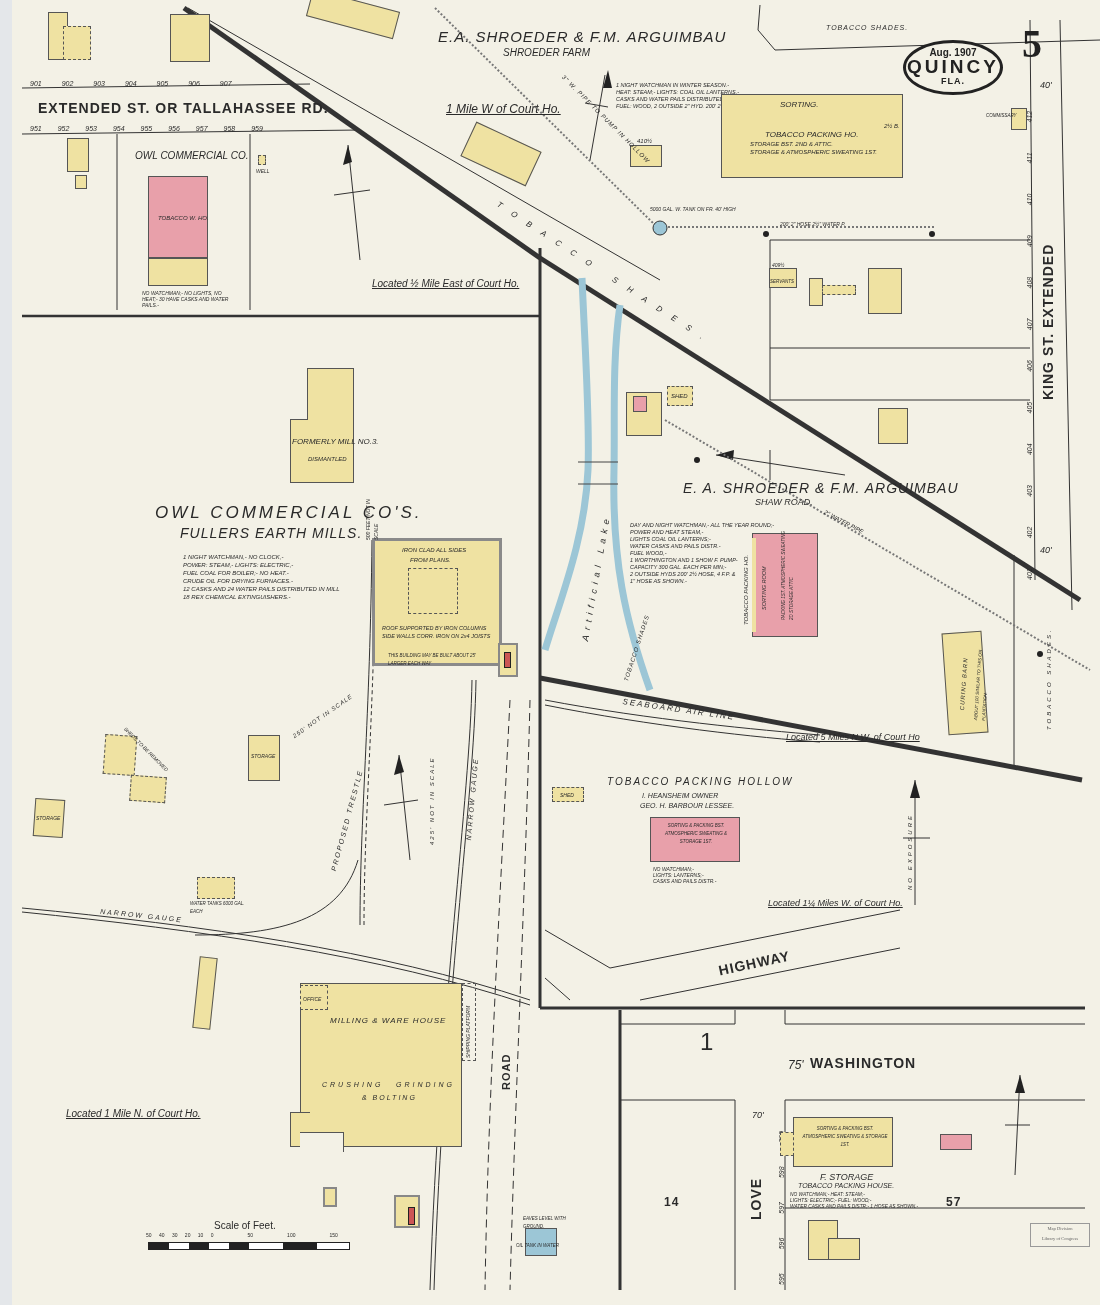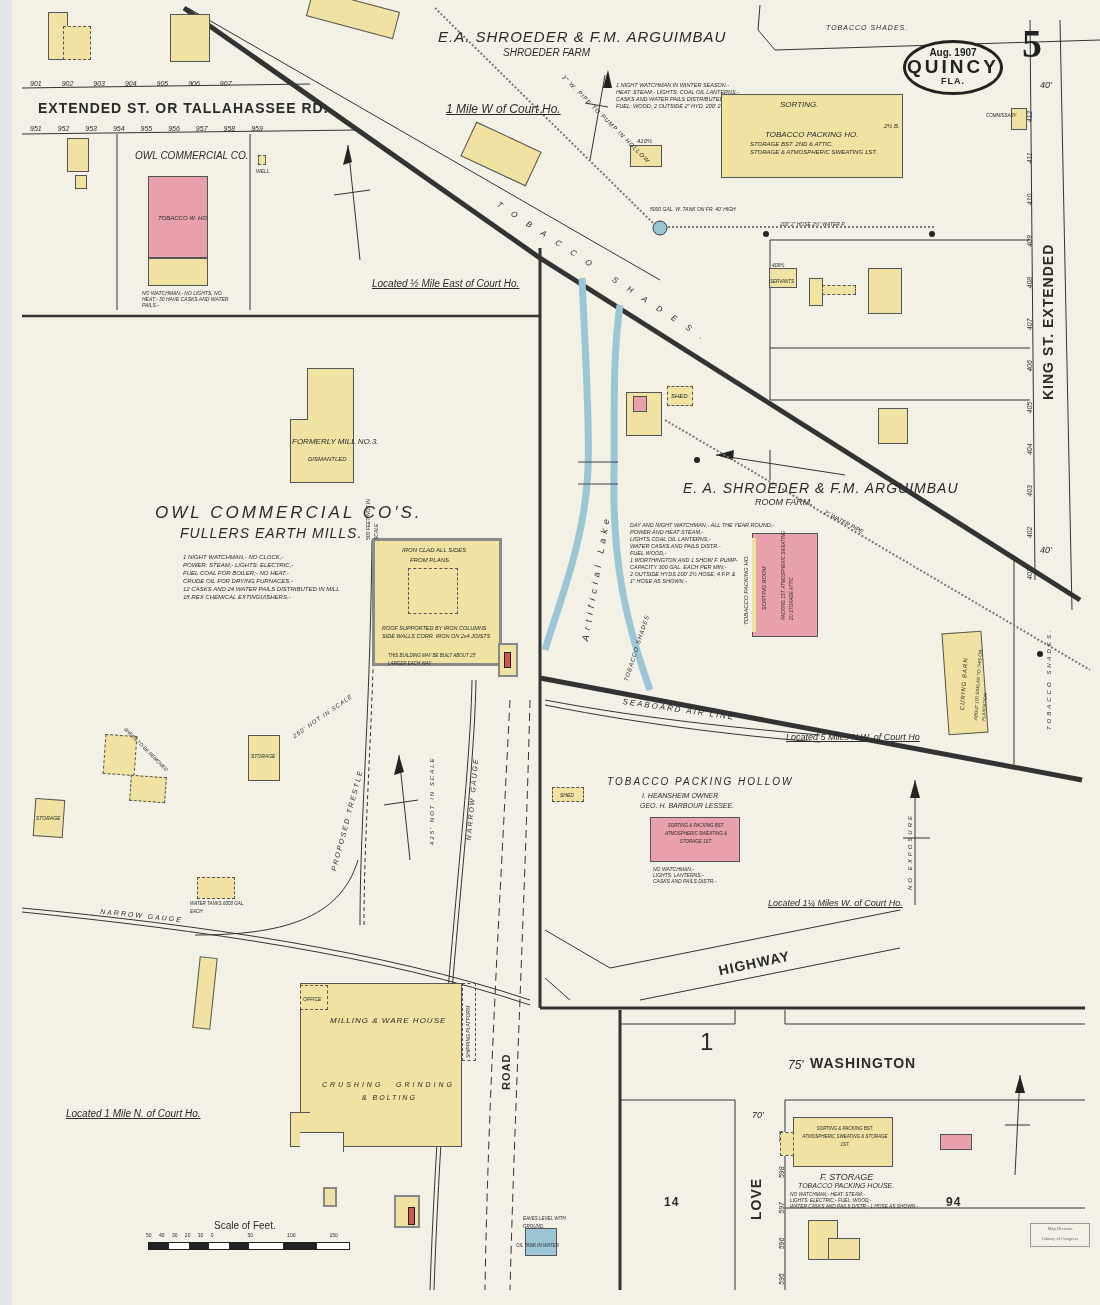--- a/index.html
+++ b/index.html
@@ -155,21 +155,21 @@
 <div class="lbl it rot" style="left:465px;top:840px;font-size:7px;letter-spacing:2px;transform:rotate(-85deg);">NARROW GAUGE</div>
 <div class="lbl it rot" style="left:330px;top:870px;font-size:7px;letter-spacing:2px;transform:rotate(-75deg);">PROPOSED TRESTLE</div>
 
 <div class="lbl it" style="left:1040px;top:80px;font-size:9px;">40'</div>
 <div class="lbl it" style="left:1040px;top:545px;font-size:9px;">40'</div>
 <div class="lbl it" style="left:788px;top:1058px;font-size:12px;">75'</div>
 <div class="lbl it" style="left:752px;top:1110px;font-size:9px;">70'</div>
 
 <div class="lbl" style="left:700px;top:1028px;font-size:24px;">1</div>
 <div class="lbl bld" style="left:664px;top:1195px;font-size:12px;">14</div>
-<div class="lbl bld" style="left:946px;top:1195px;font-size:12px;">94</div>
+<div class="lbl bld" style="left:946px;top:1195px;font-size:12px;">57</div>
 
 <div class="lbl it" style="left:30px;top:80px;font-size:7px;word-spacing:18px;">
   <span>901</span> <span>902</span> <span>903</span> <span>904</span> <span>905</span> <span>906</span> <span>907</span>
 </div>
 <div class="lbl it" style="left:30px;top:125px;font-size:7px;word-spacing:14px;">
   <span>951</span> <span>952</span> <span>953</span> <span>954</span> <span>955</span> <span>956</span> <span>957</span> <span>958</span> <span>959</span>
 </div>
 <div class="lbl it rot" style="left:1026px;top:580px;font-size:7px;word-spacing:28px;transform:rotate(-90deg);">
   <span>401</span> <span>402</span> <span>403</span> <span>404</span> <span>405</span> <span>406</span> <span>407</span> <span>408</span> <span>409</span> <span>410</span> <span>411</span> <span>412</span>
 </div>
@@ -224,21 +224,21 @@
 <div class="bldg y" style="left:1011px;top:108px;width:16px;height:22px;"></div>
 <div class="lbl sm" style="left:986px;top:112px;font-size:4.5px;">COMMISSARY</div>
 <div class="lbl it" style="left:826px;top:24px;font-size:7px;letter-spacing:1px;">TOBACCO SHADES.</div>
 <div class="lbl it" style="left:500px;top:200px;font-size:8px;letter-spacing:12px;transform:rotate(33deg);transform-origin:left top;">TOBACCO SHADES.</div>
 
 <div class="bldg y" style="left:626px;top:392px;width:36px;height:44px;"></div>
 <div class="bldg r" style="left:633px;top:396px;width:14px;height:16px;"></div>
 <div class="bldg y dash" style="left:667px;top:386px;width:26px;height:20px;"></div>
 <div class="lbl sm" style="left:671px;top:392px;font-size:6px;">SHED</div>
 <div class="lbl it" style="left:683px;top:480px;font-size:14px;letter-spacing:1px;">E. A. SHROEDER &amp; F.M. ARGUIMBAU</div>
-<div class="lbl it" style="left:755px;top:497px;font-size:9px;">ROOM FARM.</div>
+<div class="lbl it" style="left:755px;top:497px;font-size:9px;">SHAW ROAD.</div>
 <div class="lbl sm" style="left:630px;top:522px;font-size:5.5px;line-height:7px;">
   <div>DAY AND NIGHT WATCHMAN,- ALL THE YEAR ROUND;-</div>
     <div>POWER AND HEAT STEAM,-</div>
     <div>LIGHTS COAL OIL LANTERNS;-</div>
     <div>WATER CASKS AND PAILS DISTR.-</div>
     <div>FUEL WOOD,-</div>
     <div>1 WORTHINGTON AND 1 SHOW F. PUMP-</div>
     <div>CAPACITY 300 GAL. EACH PER MIN;-</div>
     <div>2 OUTSIDE HYDS 200' 2½ HOSE, 4 F.P. &amp;</div>
     <div>1" HOSE AS SHOWN.-</div>

